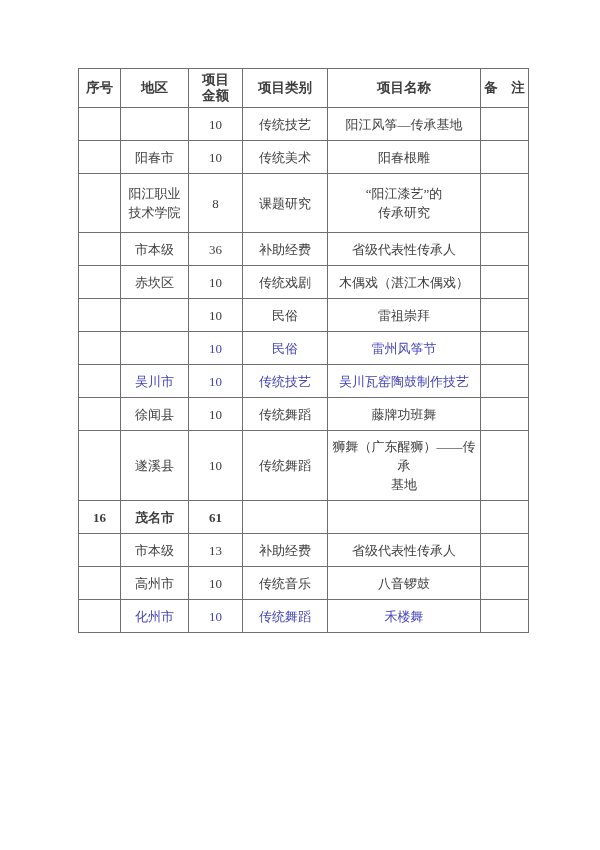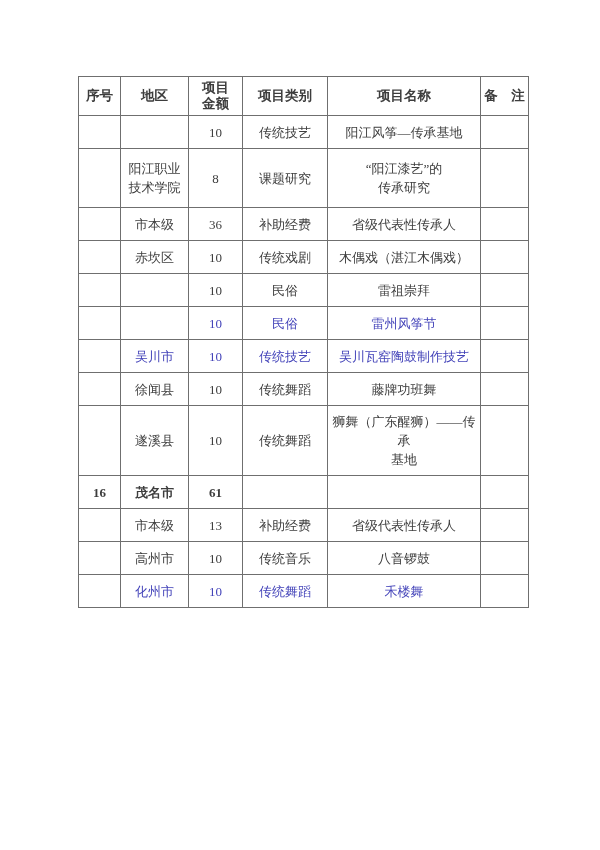--- a/index.html
+++ b/index.html
@@ -11,21 +11,21 @@
     position: relative;
     width: 600px;
     height: 850px;
     background: #ffffff;
     overflow: hidden;
     font-family: "Liberation Serif", "DejaVu Serif", serif;
   }
   table.grid {
     position: absolute;
     left: 78px;
-    top: 76px;
+    top: 68px;
     width: 450px;
     border-collapse: collapse;
     table-layout: fixed;
     color: #3d3d3d;
   }
   .grid th, .grid td {
     border: 1px solid #6f6f6f;
     text-align: center;
     vertical-align: middle;
     white-space: pre-line;
@@ -80,20 +80,28 @@
     </thead>
     <tbody>
         <tr>
           <td></td>
           <td></td>
           <td>10</td>
           <td>传统技艺</td>
           <td>阳江风筝—传承基地</td>
           <td></td>
         </tr>
+        <tr>
+          <td></td>
+          <td>阳春市</td>
+          <td>10</td>
+          <td>传统美术</td>
+          <td>阳春根雕</td>
+          <td></td>
+        </tr>
         <tr class="tall-row">
           <td></td>
           <td>阳江职业
 技术学院</td>
           <td>8</td>
           <td>课题研究</td>
           <td>“阳江漆艺”的
 传承研究</td>
           <td></td>
         </tr>

